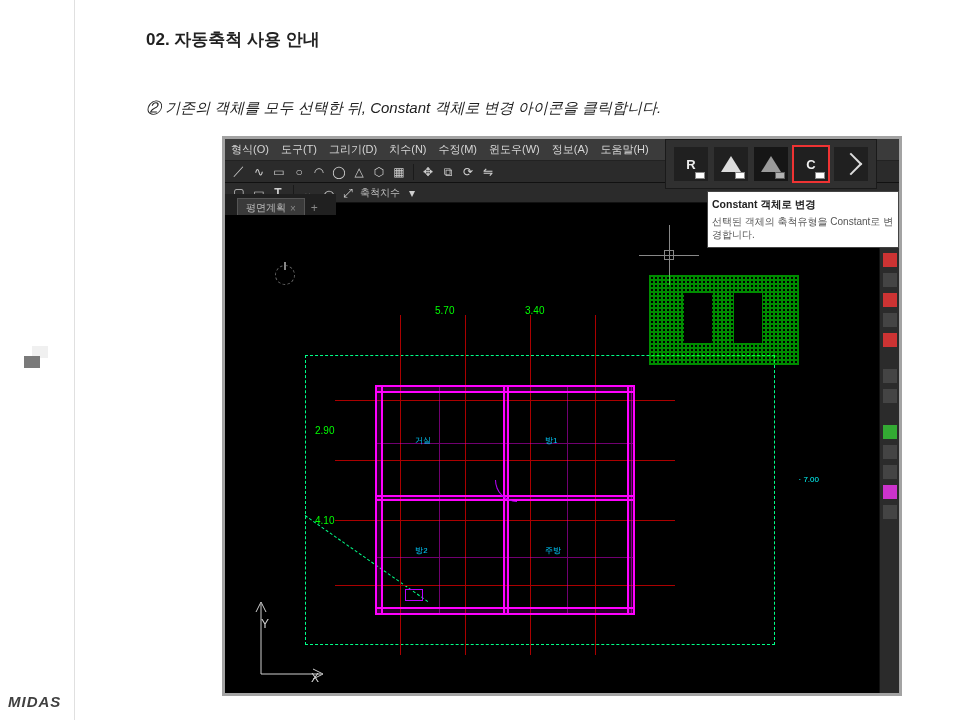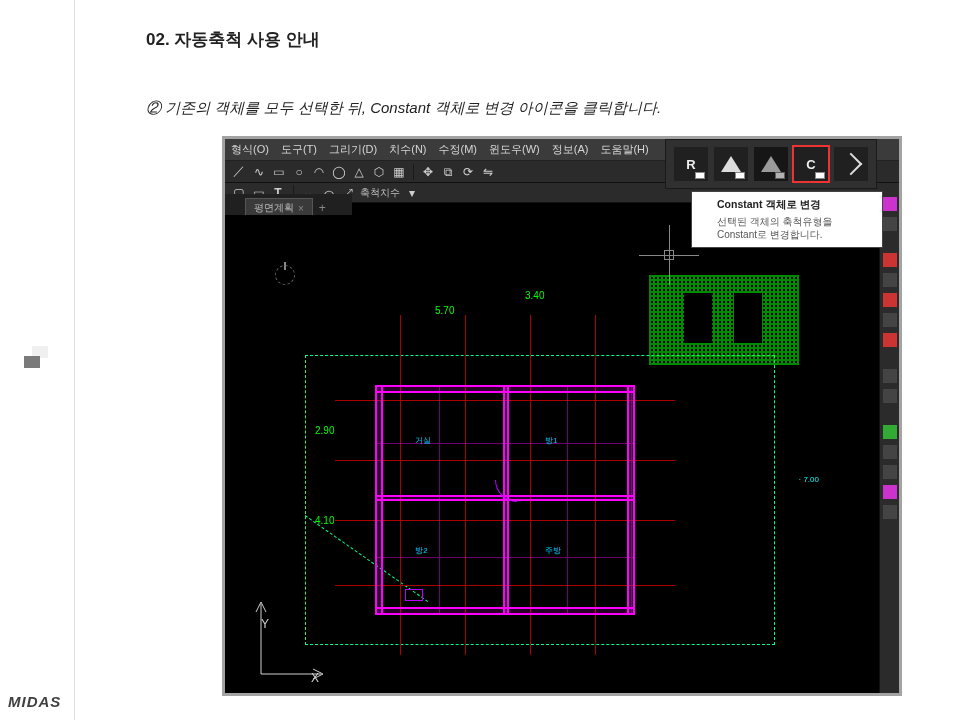--- a/index.html
+++ b/index.html
@@ -118,32 +118,32 @@
     border-left:10px solid transparent;
     border-right:10px solid transparent;
     border-bottom:16px solid #ddd;
   }
   .bigico.arrow::before{
     content:""; width:14px;height:14px;border-top:2px solid #ddd;border-right:2px solid #ddd;
     transform:rotate(45deg);
   }
   
   .tooltip {
-    position:absolute; top:52px; right:16px;
+    position:absolute; top:52px; right:0;
     width:192px; background:#fff; color:#222;
-    font-size:10px; padding:6px 25px; z-index:6;
+    font-size:10px; padding:6px 4px; z-index:6;
     border:1px solid #444;
   }
   .tooltip .tt-title { font-weight:700; margin-bottom:3px; font-size:10.5px;}
   .tooltip .tt-body { color:#555; line-height:1.3; }
   
   .tabbar {
     position:absolute; left:0; top:55px; height:28px;
     background:#202020; color:#bbb; font-size:10px;
-    display:flex; align-items:center; padding:0 20px;
+    display:flex; align-items:center; padding:0 12px;
     border-bottom:1px solid #111;
   }
   .tab {
     background:#3a3a3a; padding:2px 8px; border:1px solid #555; border-bottom:0;
     display:flex; gap:4px; align-items:center;
   }
   .tab .x { color:#888; }
   .tabbar .plus { color:#888; padding:0 6px; font-size:12px; }
   
   .canvas {
@@ -354,21 +354,21 @@
         <span class="room-label" style="left:170px; top:50px;">방1</span>
         <span class="room-label" style="left:40px; top:160px;font-family:Liberation Mono, monospace;">방2</span>
         <span class="room-label" style="left:170px; top:160px;">주방</span>
 
         <div style="position:absolute; left:120px; top:95px; width:22px;height:22px;border:1px solid #b0f; border-top:0;border-right:0;border-radius:0 0 0 22px;"></div>
 
         <div style="position:absolute; left:30px; bottom:14px; width:18px;height:12px;border:1px solid #b0f;"></div>
       </div>
 
       <span class="dim-lbl" style="left:210px; top:90px;">5.70</span>
-      <span class="dim-lbl" style="left:300px; top:75px;">3.40</span>
+      <span class="dim-lbl" style="left:300px; top:90px;">3.40</span>
       <span class="dim-lbl" style="left:90px; top:210px;">2.90</span>
       <span class="dim-lbl" style="left:90px; top:300px;">4.10</span>
 
       <span class="coord-lbl">· 7.00</span>
 
       <div class="axes">
         <svg width="90" height="90">
           <line x1="20" y1="80" x2="20" y2="10"></line>
           <polyline points="15,18 20,8 25,18"></polyline>
           <line x1="20" y1="80" x2="80" y2="80"></line>

